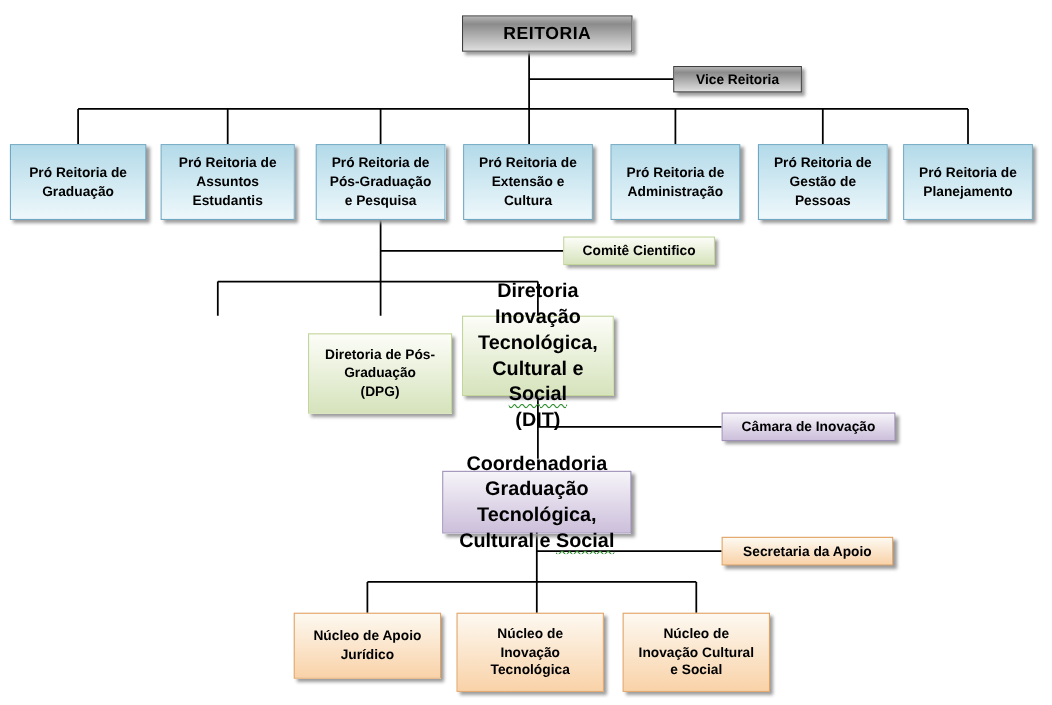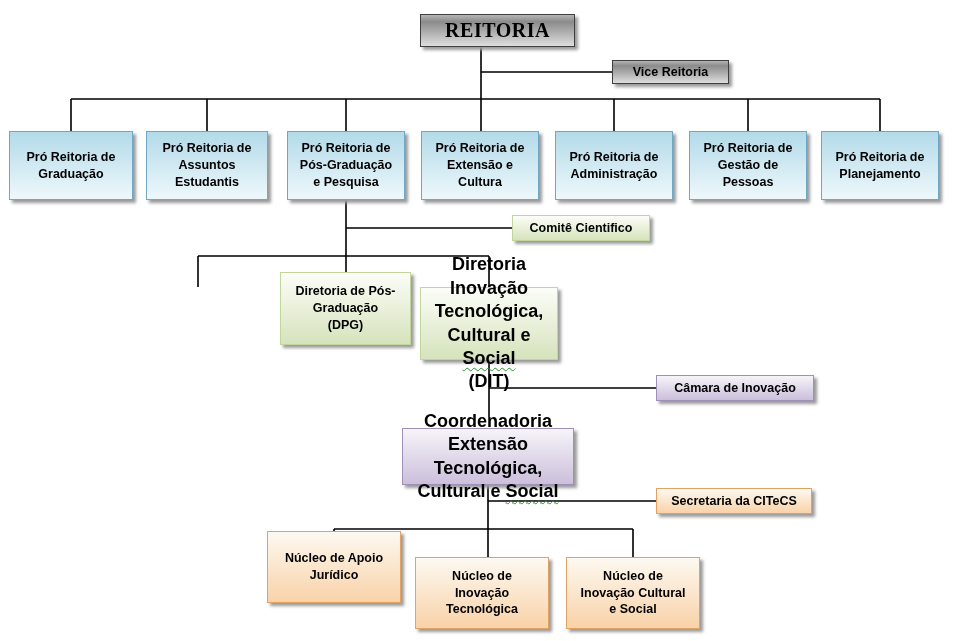--- a/index.html
+++ b/index.html
@@ -8,21 +8,21 @@
     font-family:"Liberation Sans",sans-serif;font-weight:700;color:#000;
   }
   .wires{position:absolute;left:0;top:0;pointer-events:none;}
   .node{
     position:absolute;box-sizing:border-box;display:flex;align-items:center;justify-content:center;
     text-align:center;box-shadow:3px 3px 3px #9b9b9b;padding:1px 3px;
   }
   .lbl{white-space:pre-line;line-height:1.35;font-size:12.5px;}
   .lines{line-height:1.3;font-size:18px;}
   .lines>span{display:block;}
-  .root-lbl{font-size:20px;letter-spacing:.5px;font-family:Liberation Serif, serif;}
+  .root-lbl{font-size:16px;letter-spacing:.5px;}
   .small-lbl{font-size:12.5px;}
   .gray{
     background:linear-gradient(180deg,#b5b5b5 0%,#8b8b8b 22%,#dedede 100%);
     border:1px solid var(--gray-border,#3f3f3f);
   }
   .blue{
     background:linear-gradient(180deg,var(--blue-top,#b3dae9) 0%,var(--blue-bottom,#eef8fb) 100%);
     border:1.5px solid var(--blue-border,#6fa8c4);
   }
   .green{
@@ -105,51 +105,51 @@
   </div>
   <div class="node blue" style="left:821px;top:131px;width:118px;height:69px">
     <span class="lbl">Pró Reitoria de
 Planejamento</span>
   </div>
 
   <div class="node green" style="left:512px;top:215px;width:138px;height:26px">
     <span class="lbl small-lbl">Comitê Cientifico</span>
   </div>
 
-  <div class="node green" style="left:280px;top:272px;width:131px;height:73px">
+  <div class="node green" style="left:280px;top:303px;width:131px;height:73px">
     <span class="lbl">Diretoria de Pós-
 Graduação
 (DPG)</span>
   </div>
   <div class="node green" style="left:420px;top:287px;width:138px;height:73px">
     <span class="lines">
       <span>Diretoria Inovação</span>
       <span>Tecnológica,</span>
       <span><span>Cultural e</span> <span class="squiggle">Social</span></span>
       <span>(DIT)</span>
     </span>
   </div>
 
   <div class="node purple" style="left:656px;top:375px;width:158px;height:26px">
     <span class="lbl small-lbl">Câmara de Inovação</span>
   </div>
 
   <div class="node purple" style="left:402px;top:428px;width:172px;height:57px">
     <span class="lines">
       <span>Coordenadoria</span>
-      <span>Extensão Tecnológica,</span>
+      <span>Graduação Tecnológica,</span>
       <span><span>Cultural e</span> <span class="squiggle">Social</span></span>
     </span>
   </div>
 
   <div class="node orange" style="left:656px;top:488px;width:156px;height:26px">
-    <span class="lbl small-lbl">Secretaria da CITeCS</span>
+    <span class="lbl small-lbl">Secretaria da Apoio</span>
   </div>
 
-  <div class="node orange" style="left:267px;top:531px;width:134px;height:72px">
+  <div class="node orange" style="left:267px;top:557px;width:134px;height:60px">
     <span class="lbl">Núcleo de Apoio
 Jurídico</span>
   </div>
   <div class="node orange" style="left:415px;top:557px;width:134px;height:72px">
     <span class="lbl">Núcleo de
 Inovação
 Tecnológica</span>
   </div>
   <div class="node orange" style="left:566px;top:557px;width:134px;height:72px">
     <span class="lbl">Núcleo de

